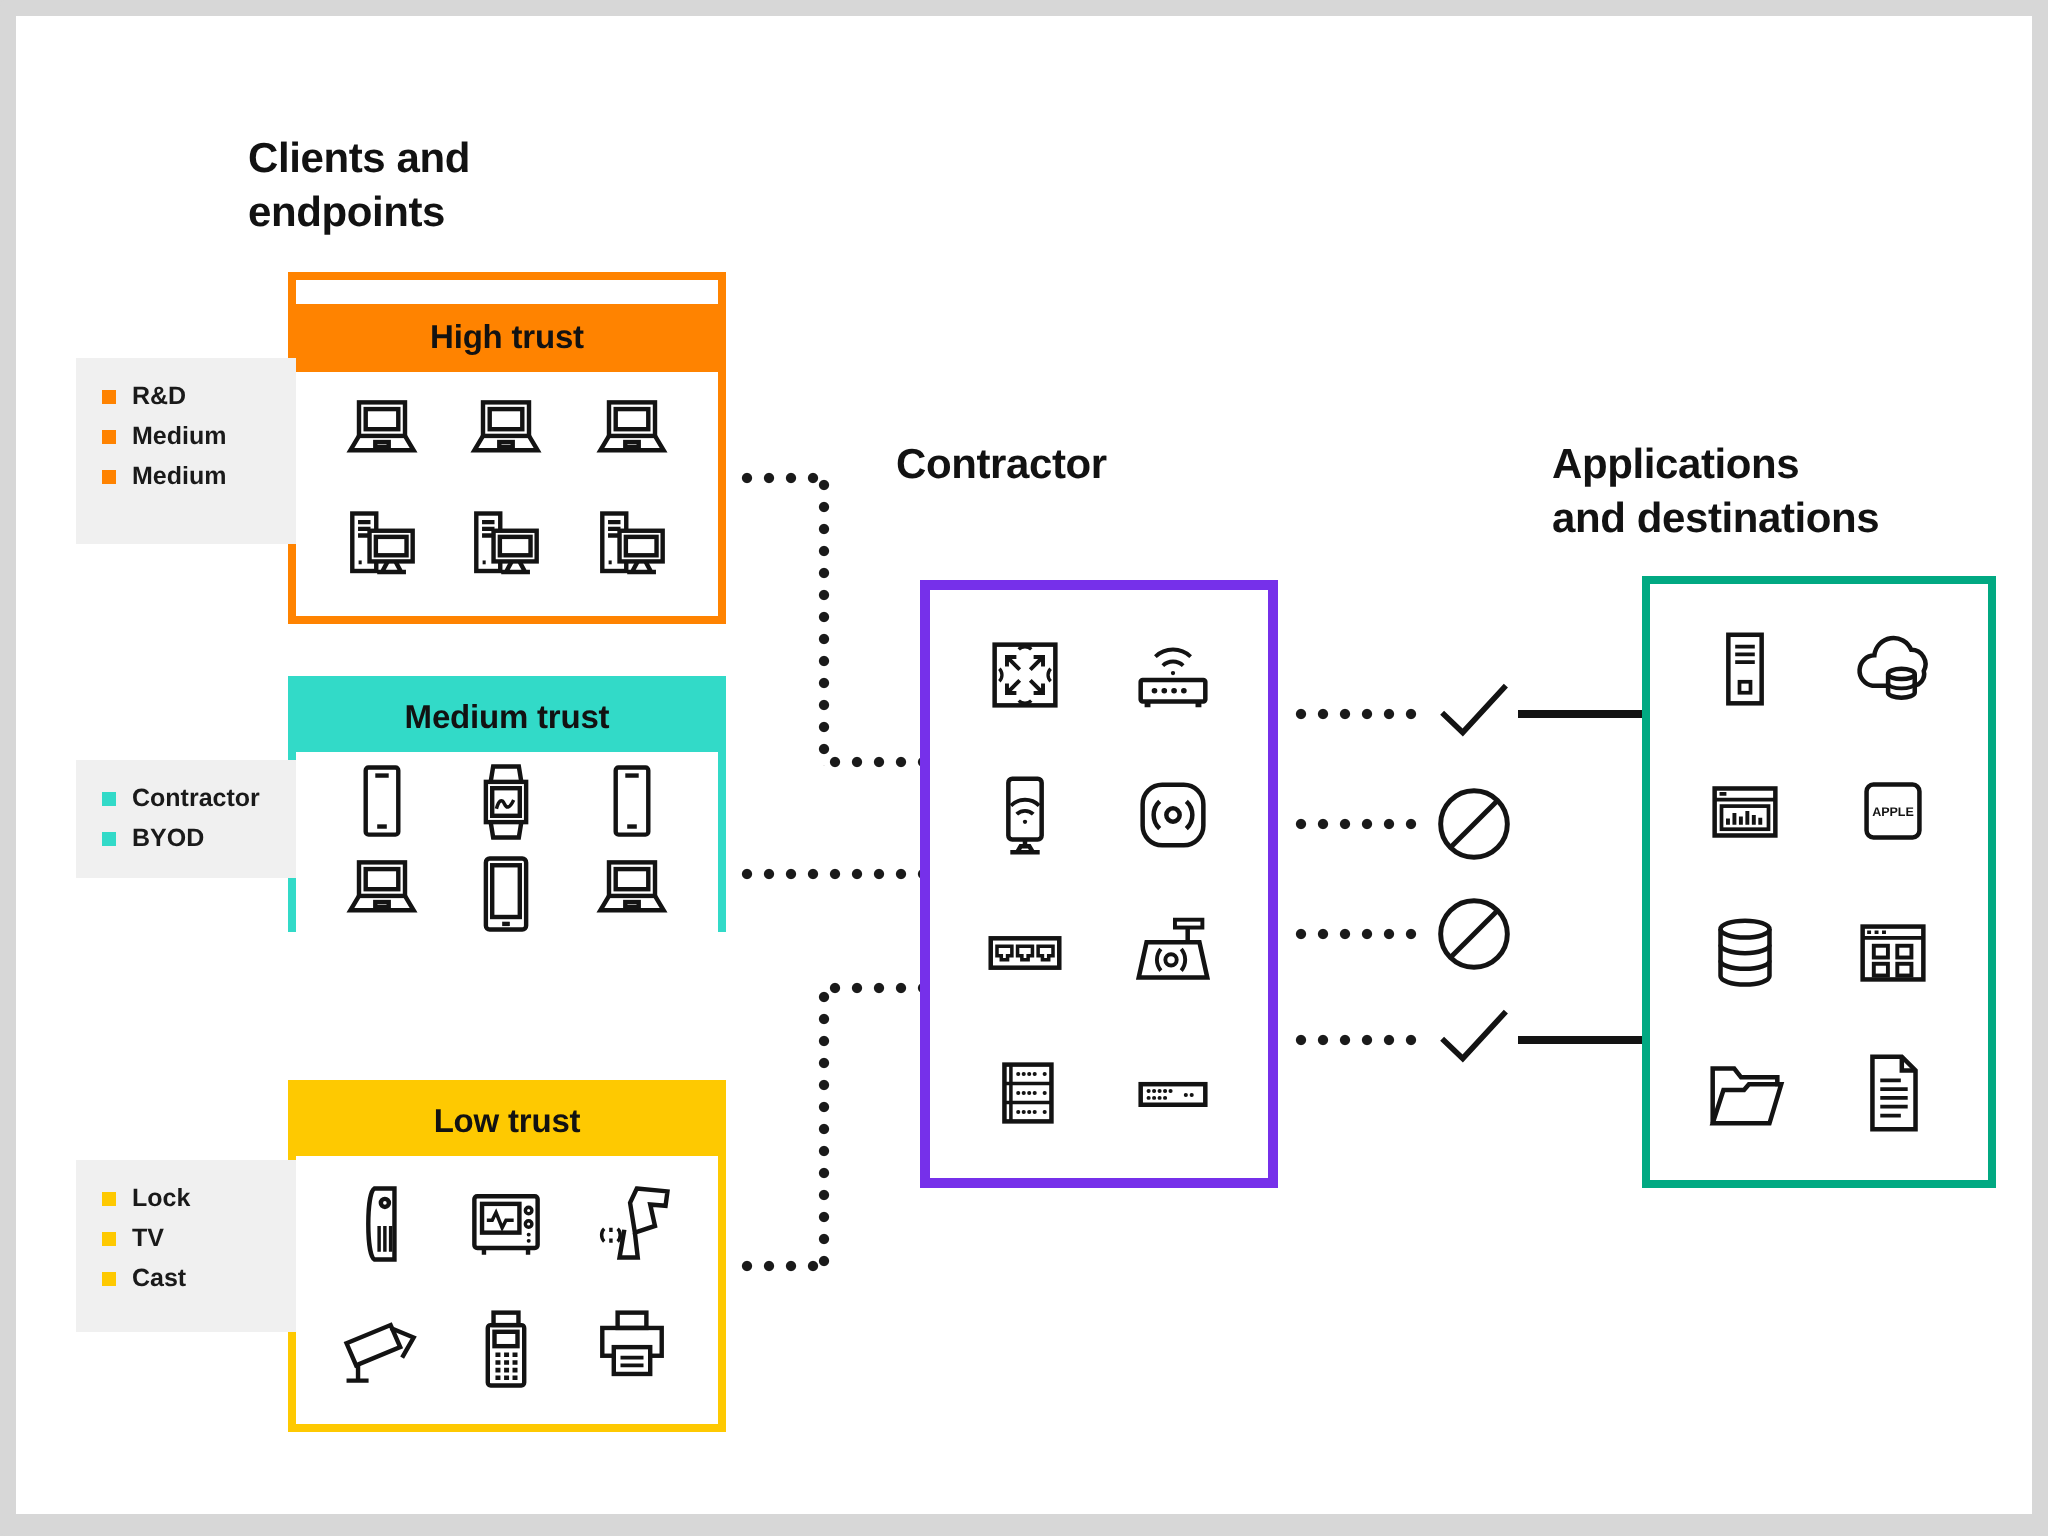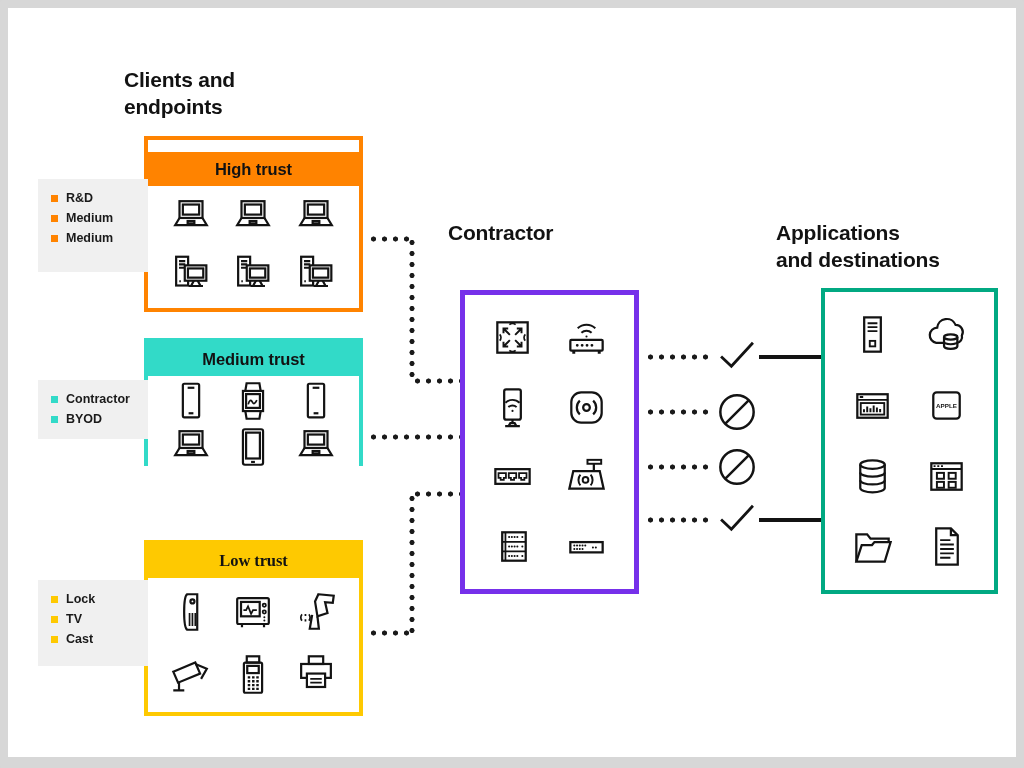--- a/index.html
+++ b/index.html
@@ -22,21 +22,21 @@
   .trust-header{
     flex:0 0 34px;display:flex;align-items:center;justify-content:center;
     font-size:16.5px;font-weight:bold;color:#121212;letter-spacing:-0.1px;
   }
   .trust-body{
     flex:1;display:grid;grid-template-columns:repeat(3,1fr);place-items:center;
     padding:2px 12px 6px;box-sizing:border-box;background:#fff;
   }
   .c-orange{border-color:var(--orange);} .c-orange .trust-header{background:var(--orange);margin-top:12px;}
   .c-teal{border-color:var(--teal);}     .c-teal .trust-header{background:var(--teal);}
-  .c-yellow{border-color:var(--yellow);font-family:Liberation Serif, serif;} .c-yellow .trust-header{background:var(--yellow);}
+  .c-yellow{border-color:var(--yellow);} .c-yellow .trust-header{background:var(--yellow);}
   .side-box{
     position:absolute;width:110px;box-sizing:border-box;background:var(--label_bg);
     padding:9px 0 0 13px;
   }
   .side-item{display:flex;align-items:center;gap:8px;line-height:20px;
     font-size:12.5px;font-weight:bold;color:#1a1a1a;}
   .bullet{width:7px;height:7px;flex:0 0 7px;display:inline-block;}
   .panel{position:absolute;box-sizing:border-box;background:#fff;}
   .panel-body{
     height:100%;box-sizing:border-box;display:grid;grid-template-columns:1fr 1fr;

